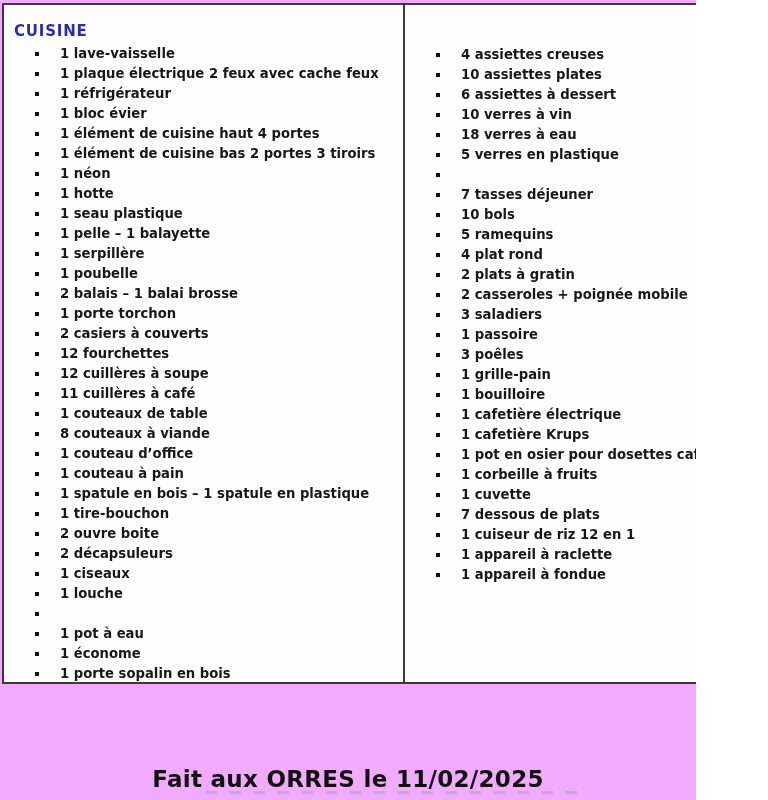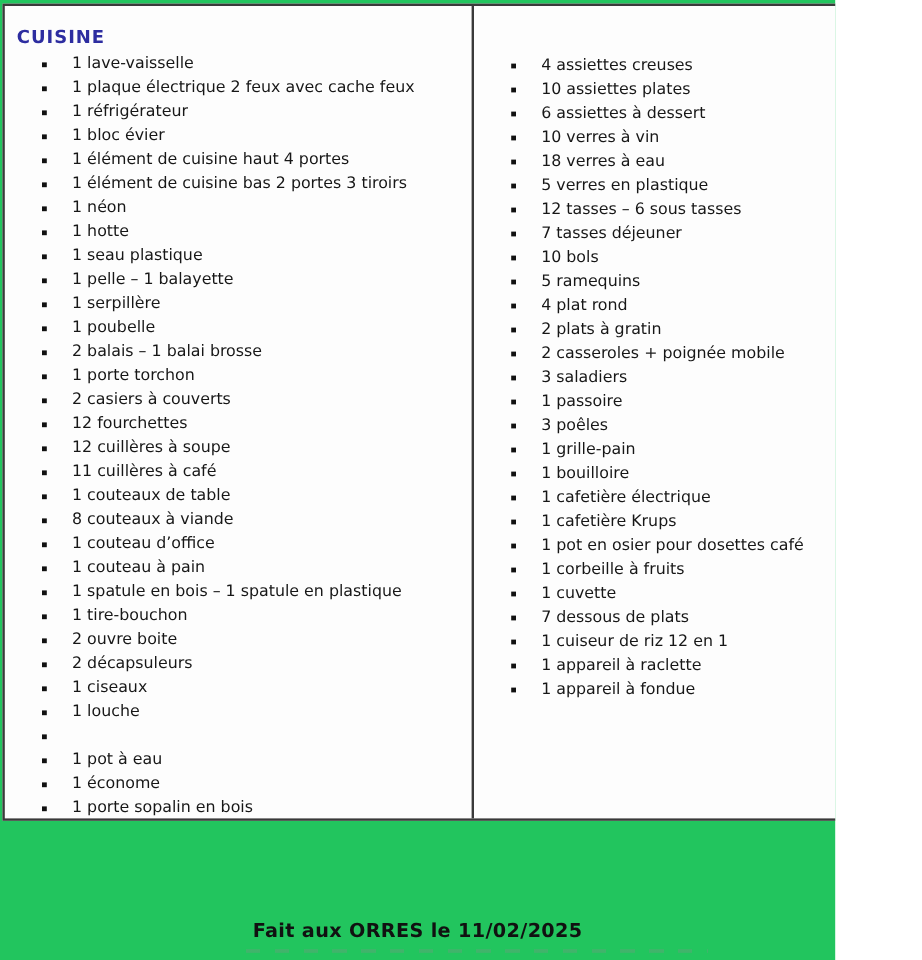--- a/index.html
+++ b/index.html
@@ -4,21 +4,21 @@
 <style>
   html, body {
     margin: 0;
     padding: 0;
     background: #ffffff;
   }
   .page {
     position: relative;
     width: 696px;
     height: 800px;
-    background: #22c55e;
+    background: #f0abfc;
     font-family: "DejaVu Sans", sans-serif;
     color: #171717;
     overflow: hidden;
   }
   .inventory-table {
     position: absolute;
     left: 2px;
     top: 3px;
     width: 762px;
     height: 681px;
@@ -44,20 +44,21 @@
     font-size: 15px;
     line-height: 24px;
     font-weight: bold;
     letter-spacing: 0.8px;
     color: #2d2da0;
   }
   ul.item-list {
     list-style: none;
     margin: 0;
     padding: 0 0 6px 21px;
+    font-weight: bold;
   }
   ul.item-list li {
     display: flex;
     align-items: center;
     line-height: 20px;
     height: 20px;
     font-size: 13.2px;
     white-space: nowrap;
   }
   .bullet {
@@ -67,21 +68,21 @@
     background: #111111;
     margin-right: 21px;
     flex: 0 0 auto;
   }
   .footer-line {
     position: absolute;
     left: 0;
     right: 0;
     top: 766px;
     text-align: center;
-    font-size: 16px;
+    font-size: 23px;
     font-weight: bold;
     color: #111111;
     letter-spacing: 0.3px;
   }
   .cropped-artifact {
     position: absolute;
     left: 205px;
     top: 791px;
     width: 385px;
     height: 3px;
@@ -250,21 +251,20 @@
           <li>
             <span class="bullet"></span>
             <span class="item-text">18 verres à eau</span>
           </li>
           <li>
             <span class="bullet"></span>
             <span class="item-text">5 verres en plastique</span>
           </li>
           <li>
             <span class="bullet"></span>
-            <span class="item-text">12 tasses – 6 sous tasses</span>
           </li>
           <li>
             <span class="bullet"></span>
             <span class="item-text">7 tasses déjeuner</span>
           </li>
           <li>
             <span class="bullet"></span>
             <span class="item-text">10 bols</span>
           </li>
           <li>

